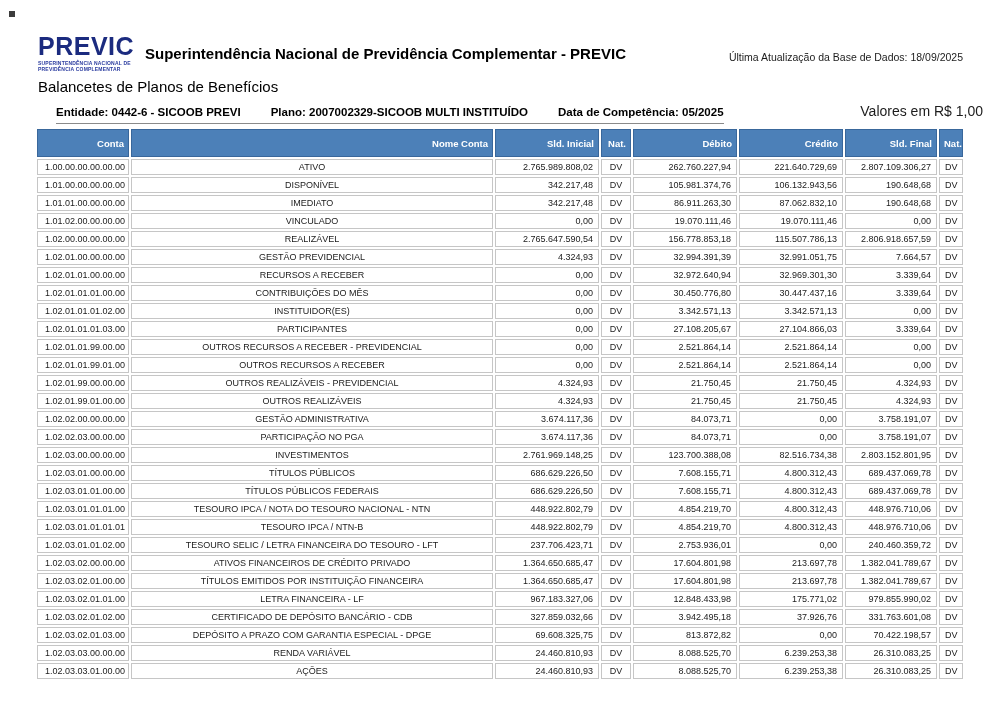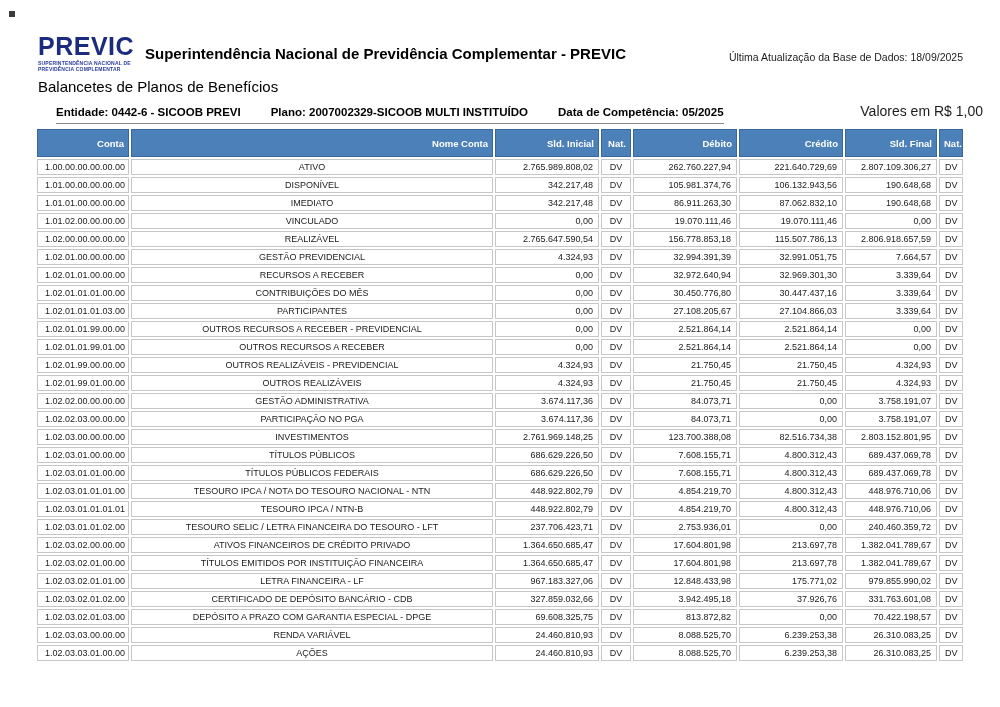--- a/index.html
+++ b/index.html
@@ -216,20 +216,30 @@
             <td>1.02.01.01.01.00.00</td>
             <td>CONTRIBUIÇÕES DO MÊS</td>
             <td>0,00</td>
             <td>DV</td>
             <td>30.450.776,80</td>
             <td>30.447.437,16</td>
             <td>3.339,64</td>
             <td>DV</td>
           </tr>
           <tr>
+            <td>1.02.01.01.01.02.00</td>
+            <td>INSTITUIDOR(ES)</td>
+            <td>0,00</td>
+            <td>DV</td>
+            <td>3.342.571,13</td>
+            <td>3.342.571,13</td>
+            <td>0,00</td>
+            <td>DV</td>
+          </tr>
+          <tr>
             <td>1.02.01.01.01.03.00</td>
             <td>PARTICIPANTES</td>
             <td>0,00</td>
             <td>DV</td>
             <td>27.108.205,67</td>
             <td>27.104.866,03</td>
             <td>3.339,64</td>
             <td>DV</td>
           </tr>
           <tr>

